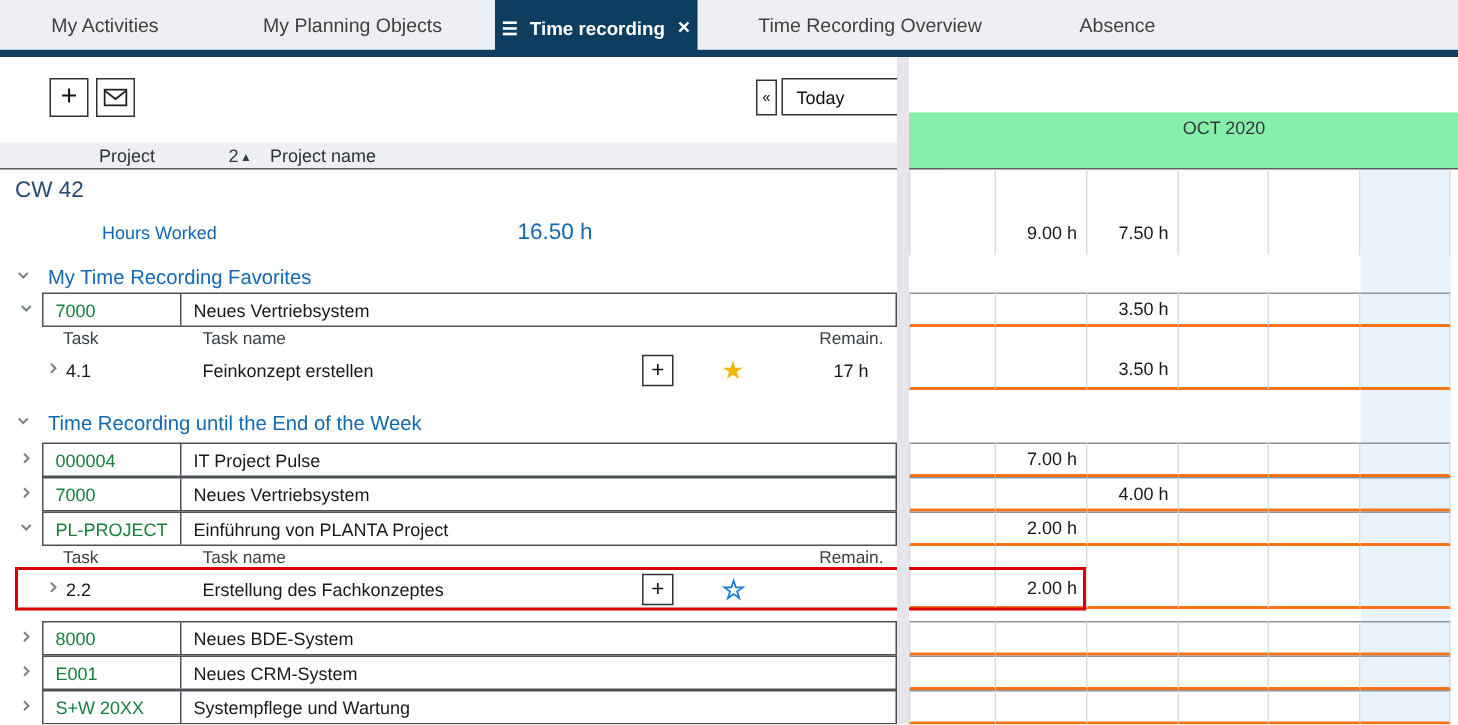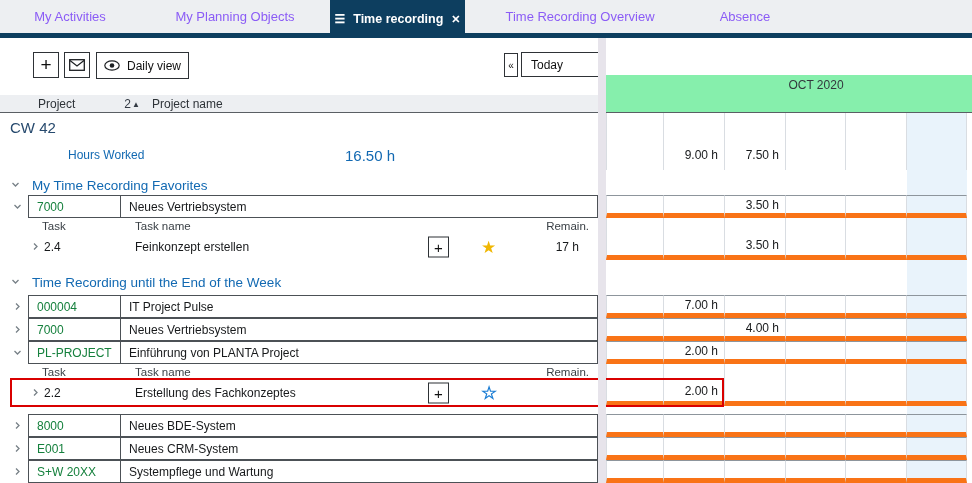--- a/index.html
+++ b/index.html
@@ -2,36 +2,36 @@
 <html><head>
 <meta charset="utf-8">
 <style>
   html,body{margin:0;padding:0;background:#fff;}
   body{font-family:"Liberation Sans",sans-serif;-webkit-font-smoothing:antialiased;}
   #app{position:relative;width:972px;height:483px;background:#fff;overflow:hidden;}
 
   
   .tabbar{position:absolute;top:0;left:0;width:972px;height:33px;background:#edeff2;display:flex;z-index:3;}
   .underbar{position:absolute;top:33px;left:0;width:972px;height:5px;background:#0d3e5f;z-index:2;}
-  .tab{display:flex;align-items:center;justify-content:center;height:33px;font-size:13px;color:#8b5cf6;cursor:pointer;box-sizing:border-box;}
+  .tab{display:flex;align-items:center;justify-content:center;height:33px;font-size:13px;color:#404040;cursor:pointer;box-sizing:border-box;}
   .tab.t0{width:140px}.tab.t1{width:190px}.tab.t3{width:230px}.tab.t4{width:100px}
   .tab.active{width:135px;height:38px;background:#0d3e5f;color:#fff;font-weight:700;font-size:12.5px;gap:8px;}
   .tab .burger{font-size:12px;line-height:1;}
   .tab .closex{font-size:11px;line-height:1;}
 
   
   .btn{position:absolute;background:#fff;border:1px solid #2e3236;box-sizing:border-box;display:flex;align-items:center;justify-content:center;cursor:pointer;color:#111;}
   .btn-add{left:33px;top:52px;width:26px;height:26px;font-size:19px;font-weight:400;}
   .btn-mail{left:64px;top:52px;width:26px;height:26px;}
   .btn-dview{left:96px;top:52px;width:93px;height:27px;font-size:12px;gap:7px;}
   .btn-back{left:504px;top:53px;width:14px;height:24px;font-size:10px;}
   .btn-today{left:521px;top:52px;width:79px;height:25px;font-size:12px;justify-content:flex-start;padding-left:9px;}
 
   
-  .lhead{position:absolute;top:95px;left:0;width:599px;height:18px;background:#edeff2;display:flex;align-items:center;font-size:12px;color:#2e3338;z-index:1;}
+  .lhead{position:absolute;top:95px;left:0;width:599px;height:18px;background:#edeff2;display:flex;align-items:center;font-size:12px;color:#2e3338;z-index:1;padding-left:28px;}
   .lhead .hproj{margin-left:38px;}
   .lhead .hsort{margin-left:49px;display:flex;align-items:center;color:#333a44;}
   .lhead .hsort .tri{font-size:8px;margin-left:1px;}
   .lhead .hpname{margin-left:12px;}
 
   
   .chead{position:absolute;top:75px;left:606px;width:366px;height:37px;background:#86efac;z-index:1;}
   .chead .month{position:absolute;top:3px;left:0;width:420px;text-align:center;font-size:12px;color:#33383d;}
   .chead .drow{position:absolute;top:19px;left:0;display:flex;font-size:12px;color:#33383d;}
   .chead .drow div{text-align:center;}
@@ -42,21 +42,21 @@
 
   
   .grid{position:absolute;top:112px;left:0;width:972px;border-top:1px solid #5a5f64;z-index:1;}
   .row{position:relative;display:flex;}
   .left{position:relative;width:599px;box-sizing:border-box;}
   .days{display:flex;margin-left:7px;}
   .dcell{box-sizing:border-box;border-right:1px solid #d9dde2;font-size:12px;color:#17191b;display:flex;align-items:center;justify-content:flex-end;padding-right:6px;background:transparent;}
   .c0{width:58px;border-left:1px solid #d9dde2;}
   .c1{width:61px}.c2{width:61px}.c3{width:60px}.c4{width:61px}.c5{width:60px}
   .lt .dcell{border-top:1px solid #8d959c;}
-  .lb .dcell{border-bottom:5px solid #f97316;}
+  .lb .dcell{border-bottom:2px solid #f97316;}
 
   .r-week{height:27px}.r-hours{height:30px}.r-section{height:20px}
   .r-project{height:23px}.r-subheader{height:16px}.r-task{height:26px}
   .sp-xs{height:3px}.sp-sm{height:5px}.sp-md{height:8px}.sp-lg{height:12px}
 
   .week-label{position:absolute;left:10px;top:50%;transform:translateY(-50%);font-size:15px;color:#274a6e;}
   .hours-label{position:absolute;left:68px;top:50%;transform:translateY(-50%);font-size:12px;color:#1269b2;}
   .hours-total{position:absolute;left:345px;top:50%;transform:translateY(-50%);font-size:15px;color:#1269b2;}
   .sec-chev{position:absolute;left:10px;top:50%;transform:translateY(-50%);cursor:pointer;}
   .sec-label{position:absolute;left:32px;top:50%;transform:translateY(-50%);font-size:13.5px;color:#1269b2;cursor:default;}
@@ -106,29 +106,20 @@
     <span>+</span>
   </div>
   <div class="btn btn-mail">
     <span style="display:flex">
         <svg width="16" height="12" viewBox="0 0 16 12">
           <rect x="0.7" y="0.7" width="14.6" height="10.6" fill="none" stroke="#1c1f22" stroke-width="1.3"></rect>
           <polyline points="1,1.6 8,7 15,1.6" fill="none" stroke="#1c1f22" stroke-width="1.2"></polyline>
         </svg>
       </span>
   </div>
-  <div class="btn btn-dview">
-    <span style="display:flex">
-        <svg width="16" height="11" viewBox="0 0 16 11">
-          <ellipse cx="8" cy="5.5" rx="7.2" ry="4.6" fill="none" stroke="#1c1f22" stroke-width="1.2"></ellipse>
-          <circle cx="8" cy="5.5" r="2.3" fill="#1c1f22"></circle>
-        </svg>
-      </span>
-    <span>Daily view</span>
-  </div>
   <div class="btn btn-back">
     <span>«</span>
   </div>
   <div class="btn btn-today">
     <span>Today</span>
   </div>
 
   <div class="lhead">
     <span class="hproj">Project</span>
     <span class="hsort">
@@ -213,21 +204,21 @@
           <div class="dcell c3"></div>
           <div class="dcell c4"></div>
           <div class="dcell c5"></div>
         </div>
       </div>
       <div class="row r-task">
         <div class="left">
           <span class="t-chev"><svg width="11" height="11" viewBox="0 0 11 11">
               <polyline points="4,2.5 7,5.5 4,8.5" fill="none" stroke="#778087" stroke-width="1.3"></polyline>
             </svg></span>
-          <span class="t-id">2.4</span>
+          <span class="t-id">4.1</span>
           <span class="t-name">Feinkonzept erstellen</span>
           <div class="plusbox">
             <span>+</span>
           </div>
           <span class="star filled">★</span>
           <span class="t-remain">17 h</span>
         </div>
         <div class="days lb">
           <div class="dcell c0"></div>
           <div class="dcell c1"></div>

